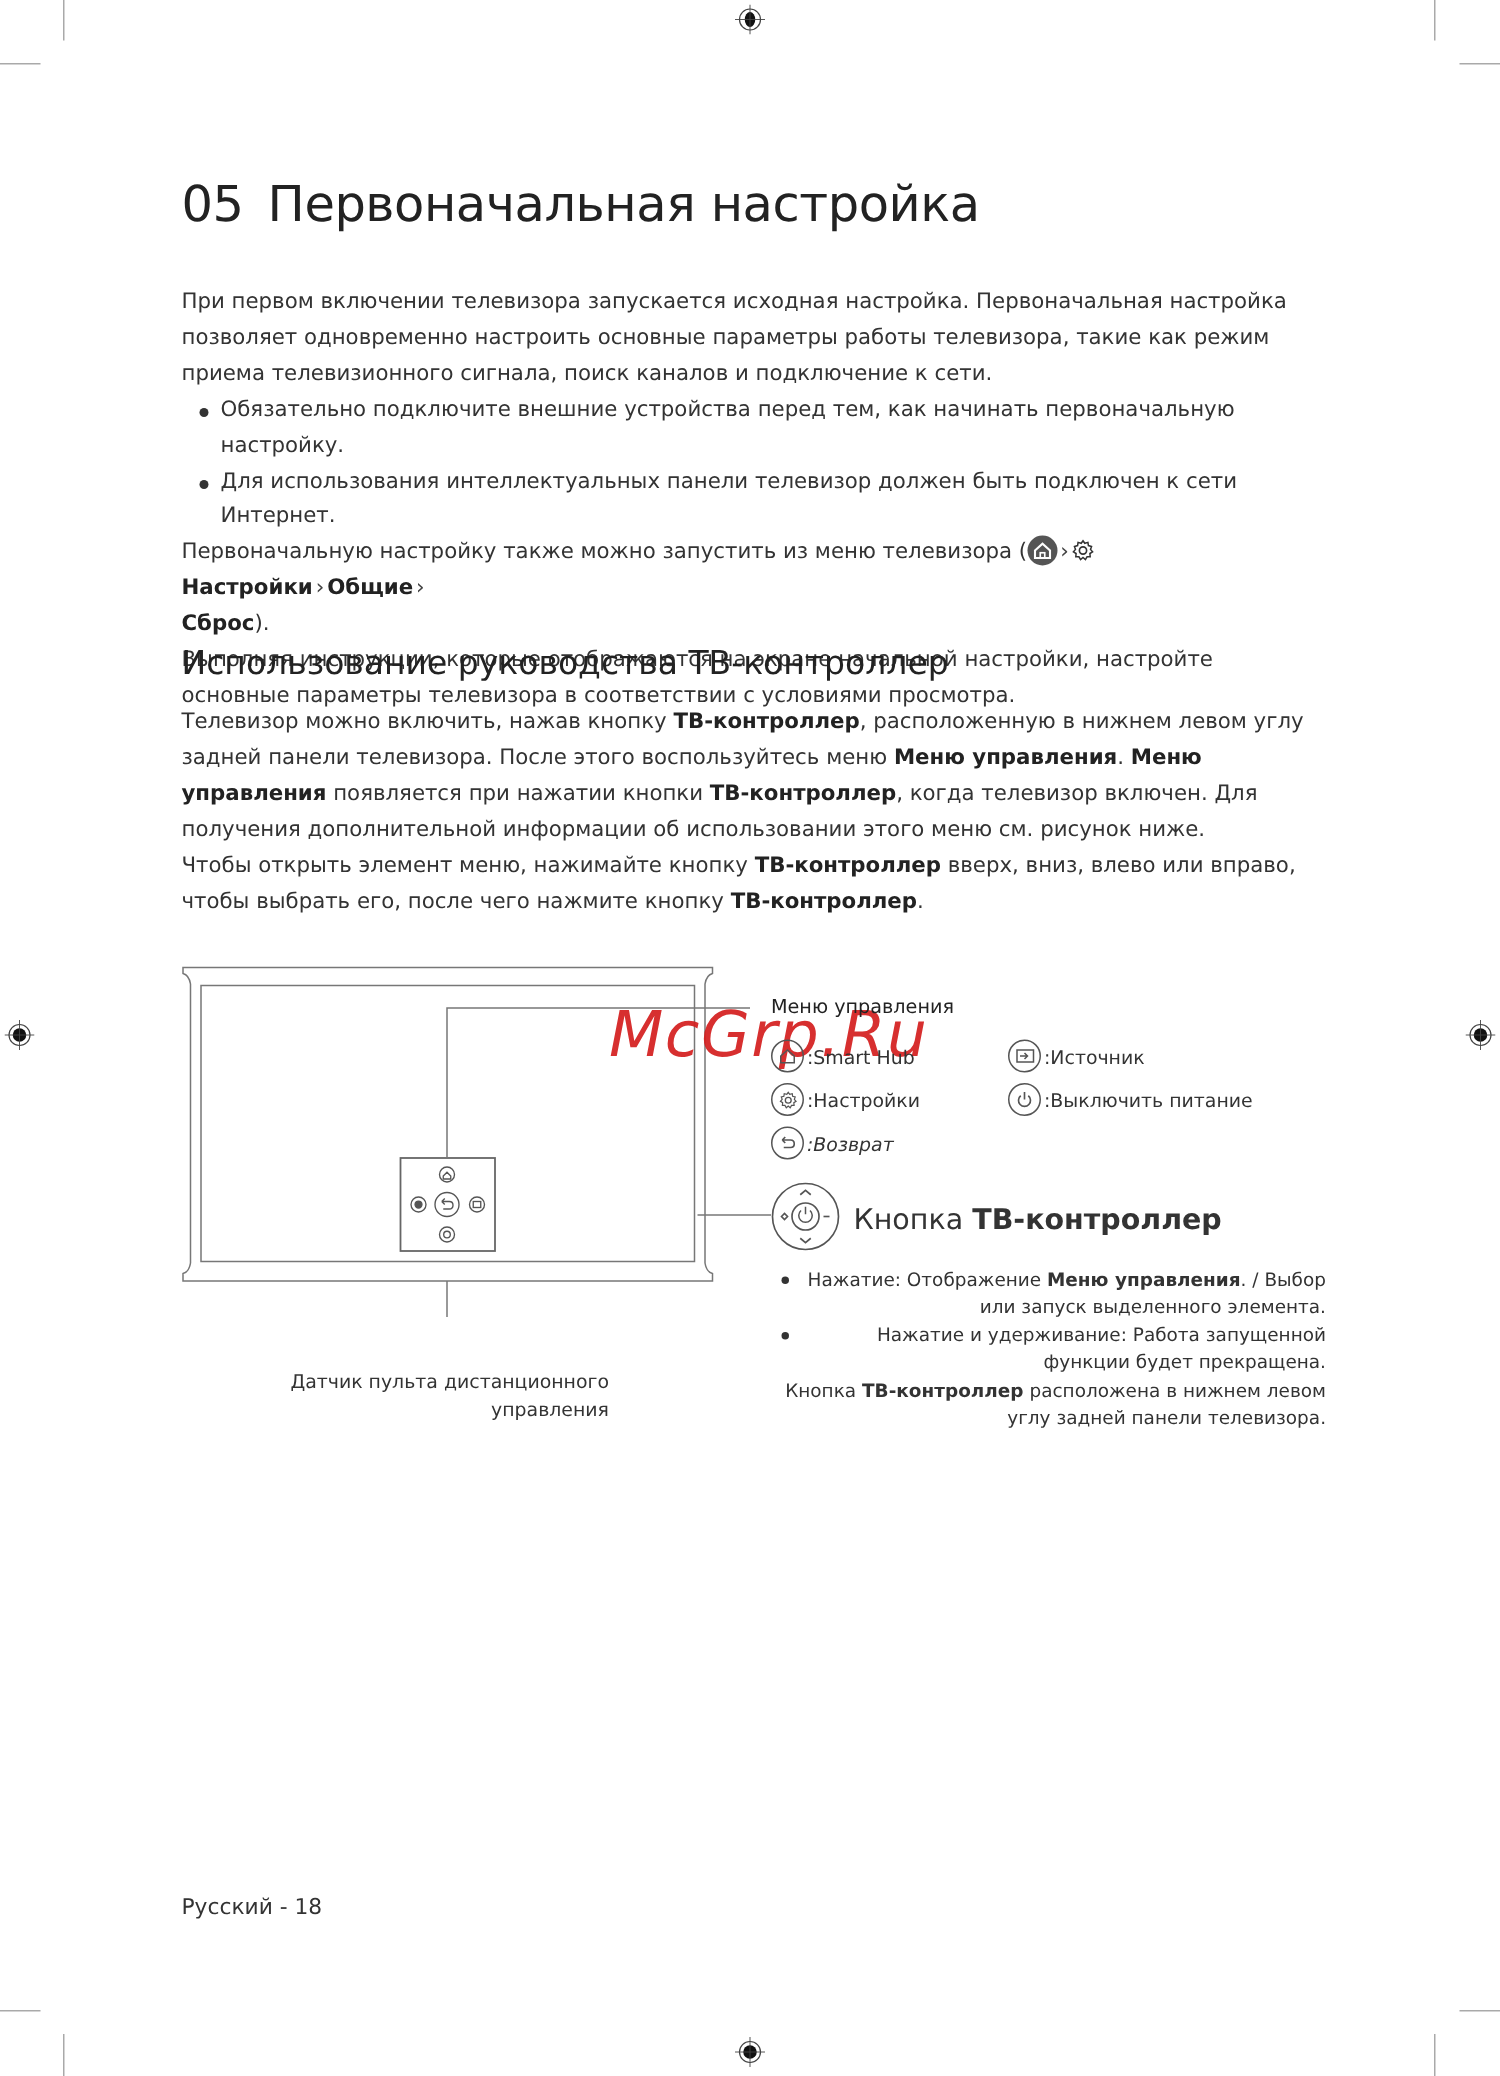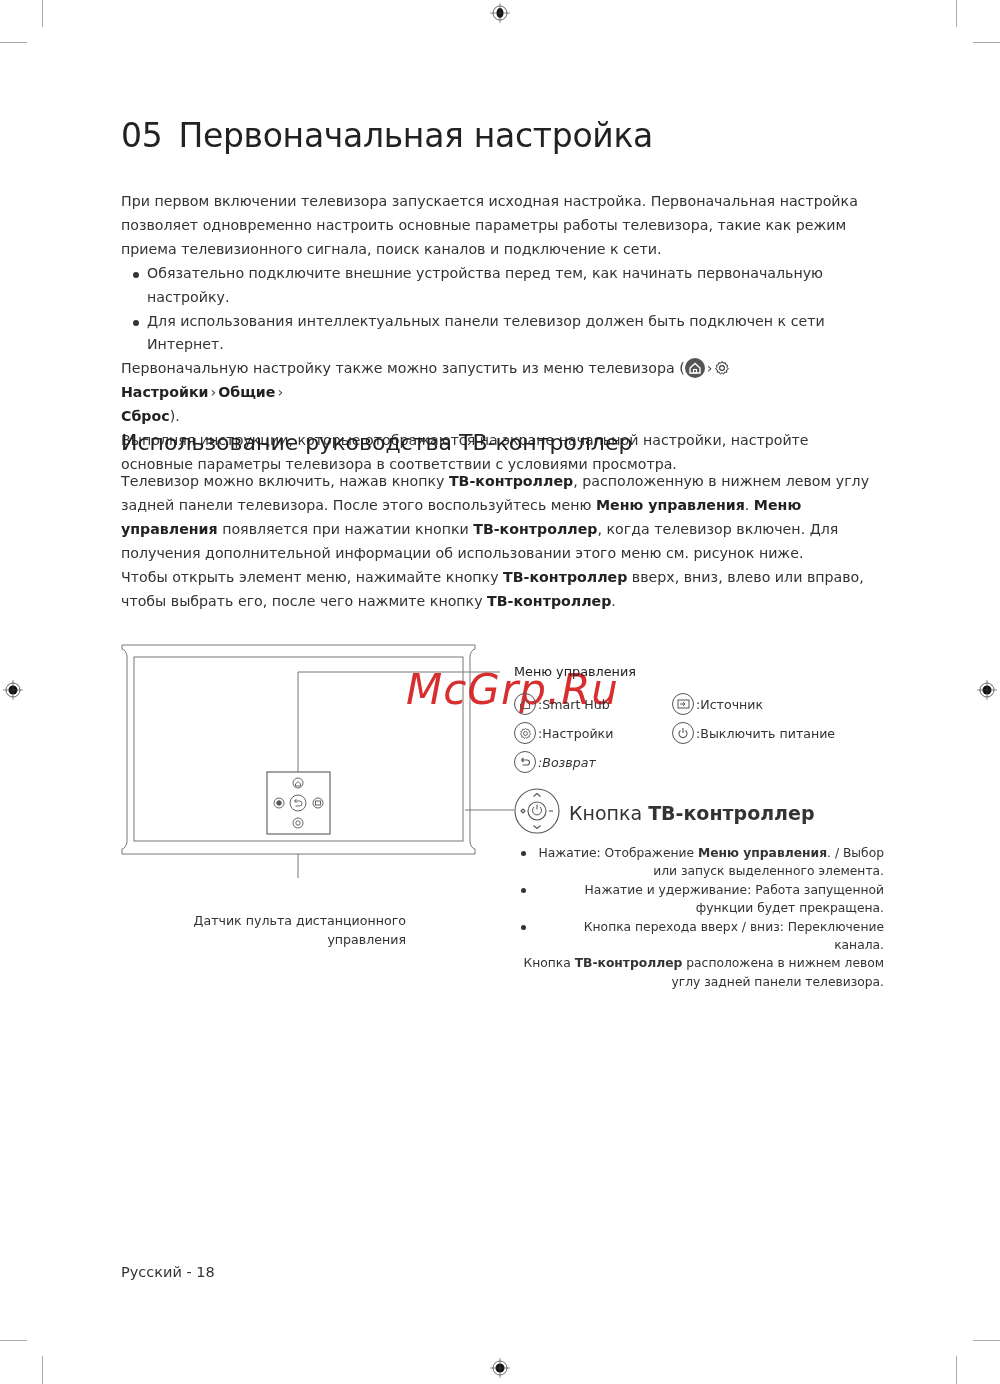--- a/index.html
+++ b/index.html
@@ -207,20 +207,19 @@
 </div>
 
 <div class="abs ctrl-label">
   <span>Кнопка </span><b>ТВ-контроллер</b>
 </div>
 
 <div class="abs small ctrl-desc">
   <ul class="bul">
     <li><span>Нажатие: Отображение </span><b>Меню управления</b><span>. / Выбор или запуск выделенного элемента.</span></li>
     <li><span>Нажатие и удерживание: Работа запущенной функции будет прекращена.</span></li>
-    <li><span>Кнопка перехода вверх / вниз: Переключение канала.</span></li>
   </ul>
   <div><span>Кнопка </span><b>ТВ-контроллер</b><span> расположена в нижнем левом углу задней панели телевизора.</span></div>
 </div>
 
 <div class="abs sensor-label">Датчик пульта дистанционного управления</div>
 
 <div class="abs footer">Русский - 18</div>
 
 </body></html>

